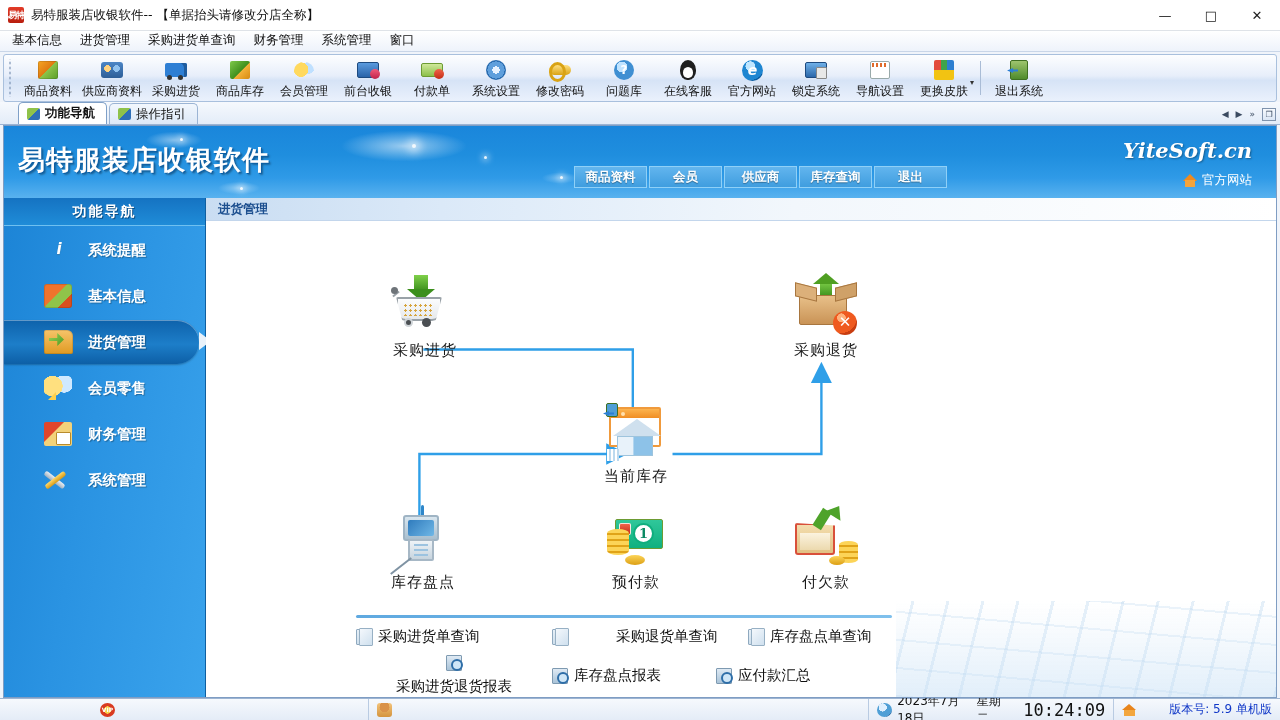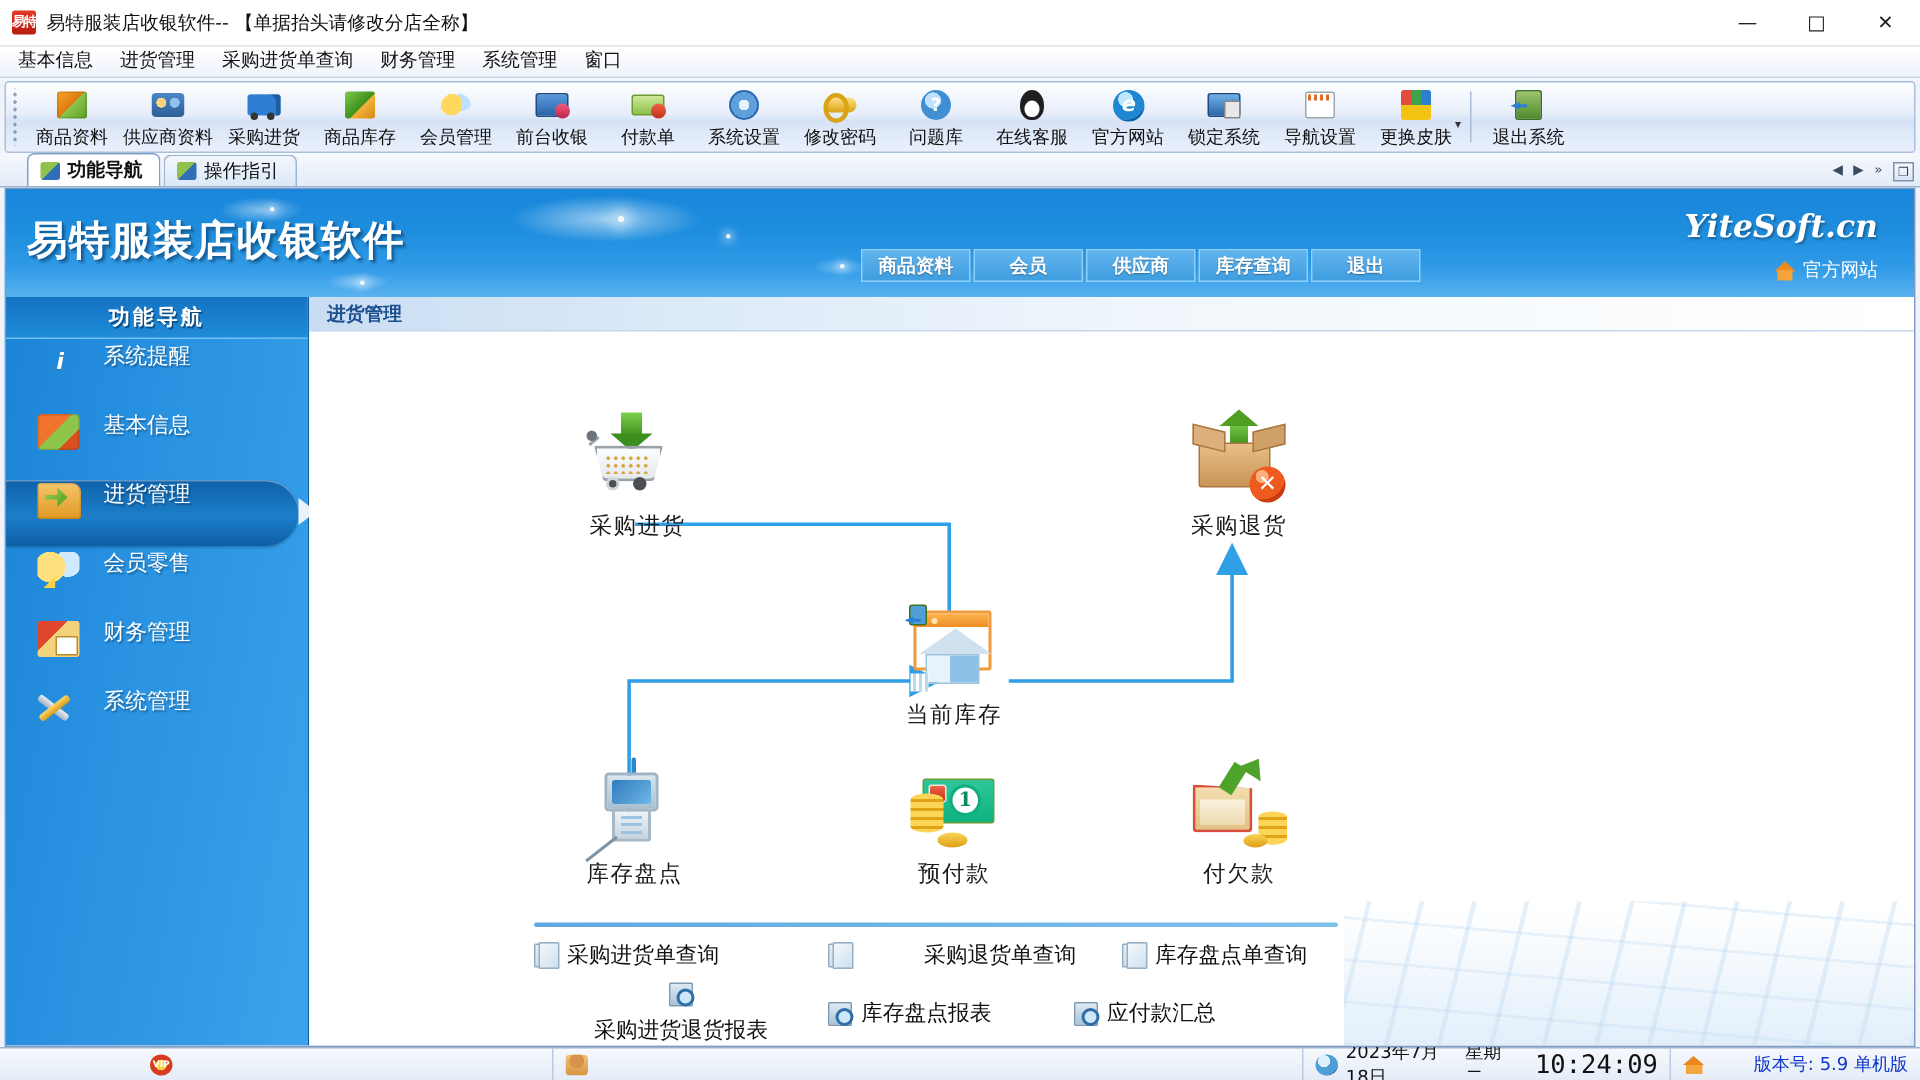--- a/index.html
+++ b/index.html
@@ -264,23 +264,23 @@
     height: 28px;
     background: linear-gradient(#1573c2, #1f8cd8);
     border-bottom: 1px solid #6fc0f0;
     display: flex; align-items: center; justify-content: center;
     color: #ffffff; font-size: 14px; font-weight: bold;
     letter-spacing: 2px;
     text-shadow: 1px 1px 0 #0c4f87;
   }
   .side-item {
     height: 44px; margin: 2px 6px 2px 0;
-    display: flex; align-items: flex-start; gap: 14px;
-    padding-left: 21px; position: relative;
-    color: #ffffff; font-size: 14.5px; font-weight: normal;
+    display: flex; align-items: center; gap: 14px;
+    padding-left: 40px; position: relative;
+    color: #ffffff; font-size: 14.5px; font-weight: bold;
     text-shadow: 1px 1px 1px rgba(0,0,0,.3);
     border-radius: 0 22px 22px 0;
   }
   .side-item:first-of-type { margin-top: 12px; }
   .side-item.active {
     background: linear-gradient(#0e62ab, #1d7ec9 55%, #0d5fa6);
     box-shadow: inset 0 1px 0 rgba(255,255,255,.35), 0 1px 2px rgba(0,0,0,.25);
   }
   .side-item.active:after {
     content:""; position:absolute; right:-12px; top:12px;

